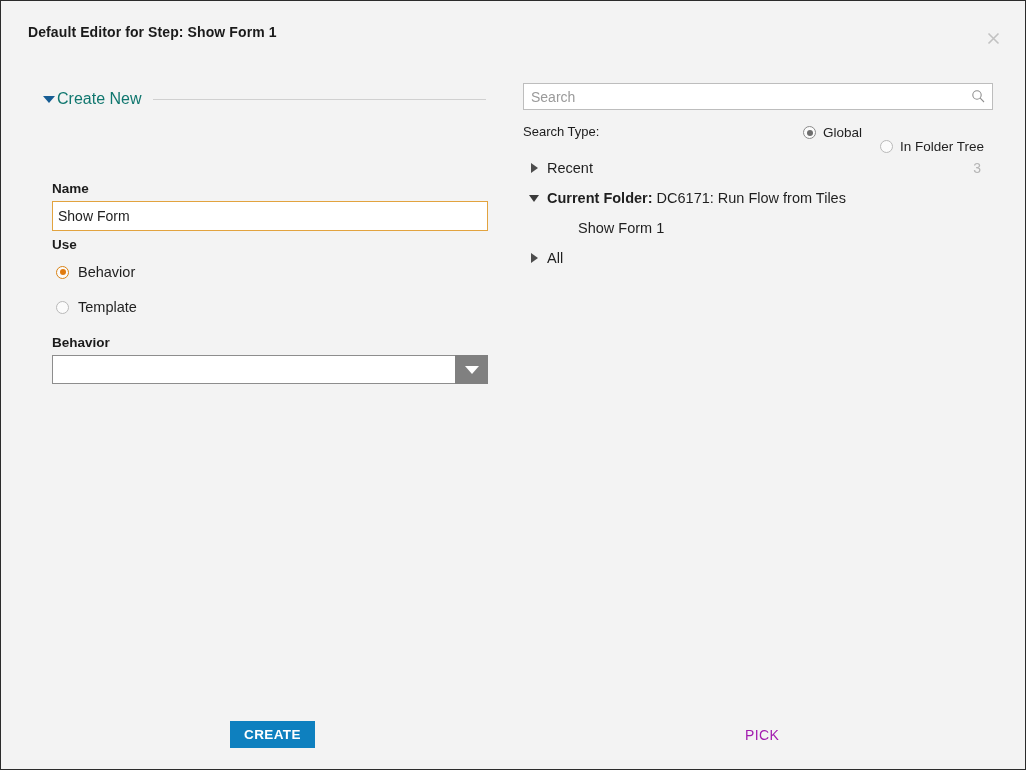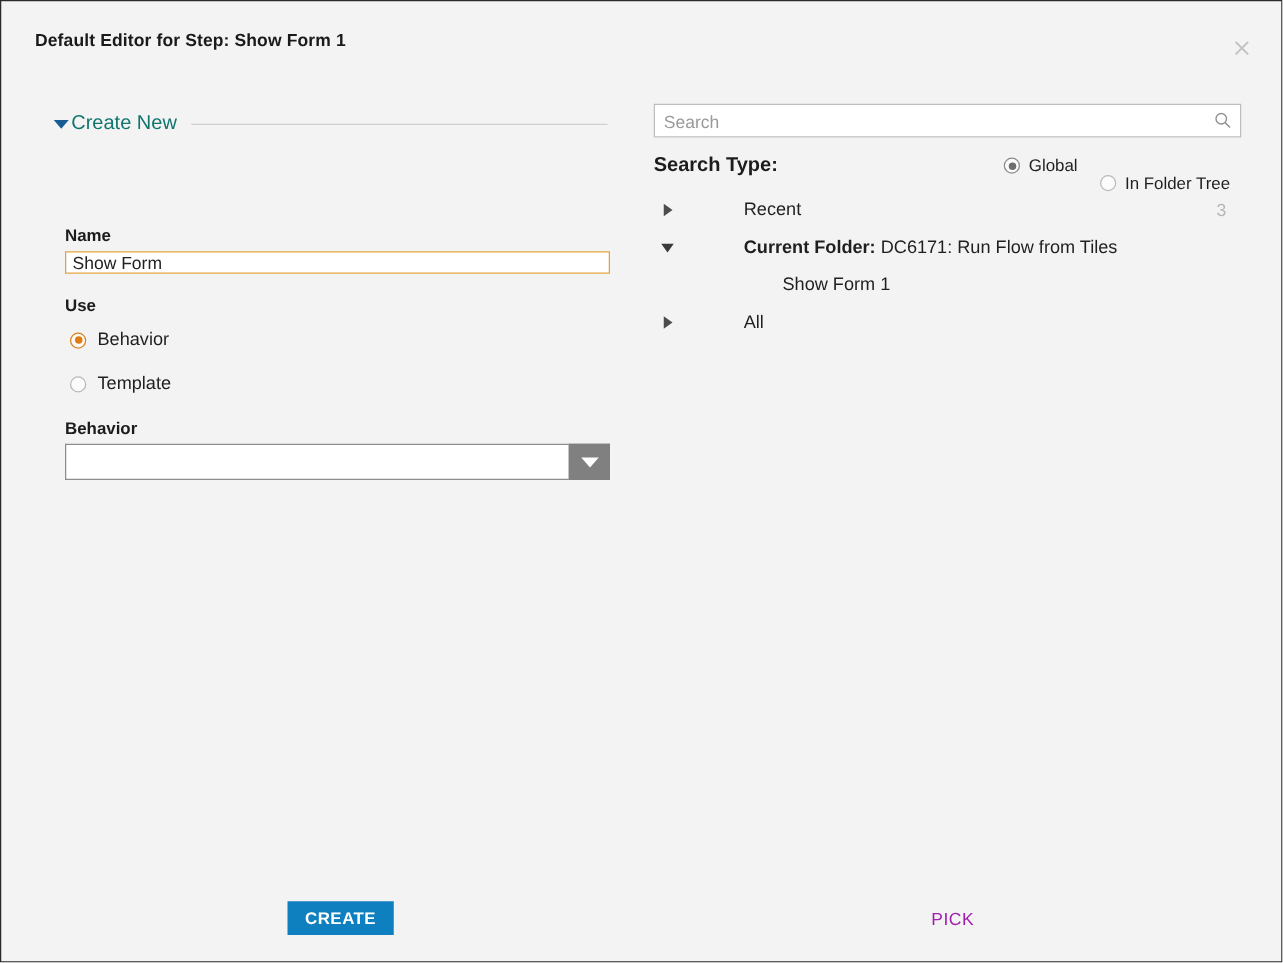--- a/index.html
+++ b/index.html
@@ -102,21 +102,21 @@
   }
   .lbl-name     { left: 51px; top: 123px; }
   .lbl-use      { left: 51px; top: 179px; }
   .lbl-behavior { left: 51px; top: 277px; }
 
   .name-input {
     position: absolute;
     left: 51px;
     top: 143px;
     width: 436px;
-    height: 18px;
+    height: 30px;
     box-sizing: border-box;
     border: 1px solid #e2a33f;
     background: #ffffff;
     font-family: "Liberation Sans", sans-serif;
     font-size: 14px;
     color: #222;
     padding: 0 5px;
     outline: none;
     border-radius: 0;
   }
@@ -247,22 +247,22 @@
     width: 14px;
     height: 14px;
     color: #8f8f8f;
     cursor: pointer;
   }
 
   .search-type-label {
     position: absolute;
     left: 10px;
     top: 66px;
-    font-size: 16px;
-    font-weight: bold;
+    font-size: 13px;
+    font-weight: normal;
     color: #1c1c1c;
   }
   .st-radio {
     position: absolute;
     top: 67px;
     display: flex;
     align-items: center;
     cursor: pointer;
   }
   .st-global { left: 290px; }
@@ -300,21 +300,21 @@
     border-left: 7px solid #4c4c4c;
     display: block;
   }
   .tree-arrow.expanded i {
     width: 0; height: 0;
     border-left: 5px solid transparent;
     border-right: 5px solid transparent;
     border-top: 7px solid #3a3a3a;
     display: block;
   }
-  .tree-label { padding-left: 2px; margin-left: 48px; }
+  .tree-label { padding-left: 2px; }
   .tree-label b { font-weight: bold; }
   .tree-count {
     margin-left: auto;
     font-size: 14px;
     color: #b5b5b5;
     padding-right: 22px;
   }
   .tree-row.child {
     padding-left: 53px;
   }

